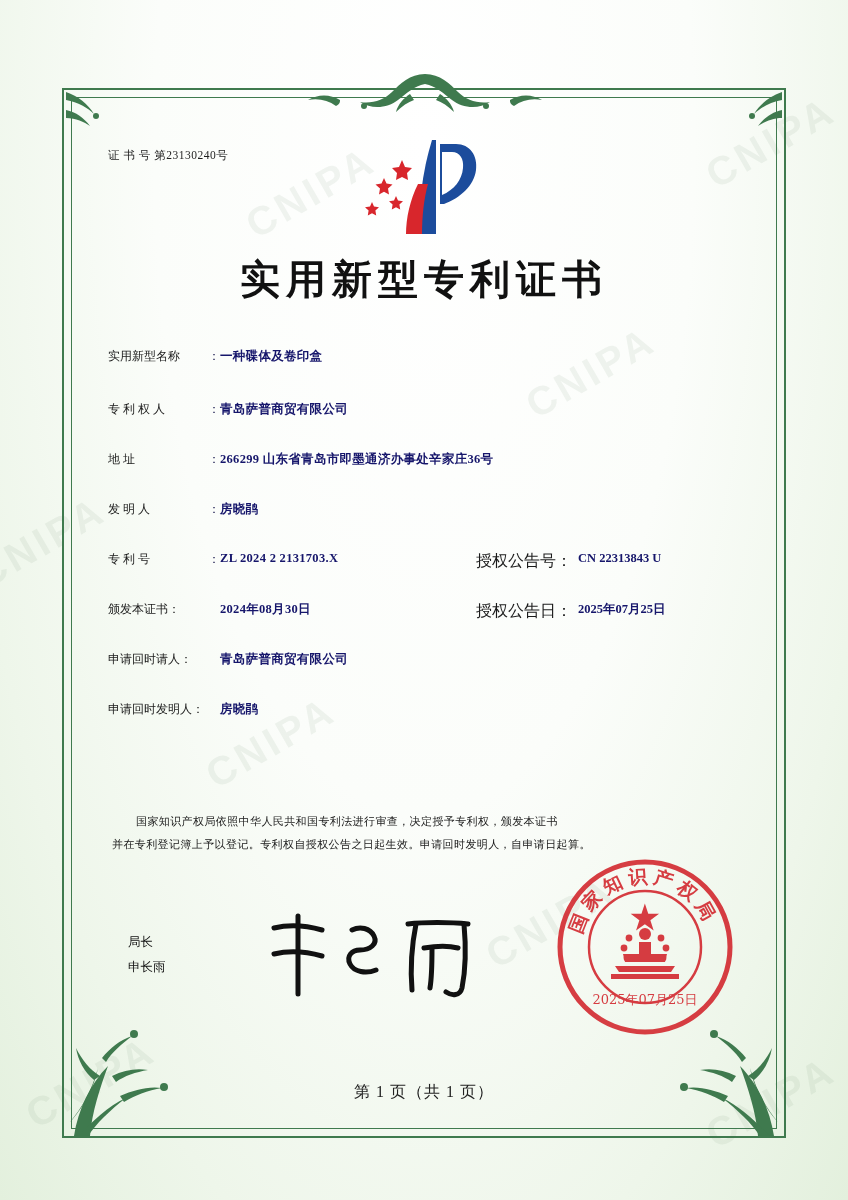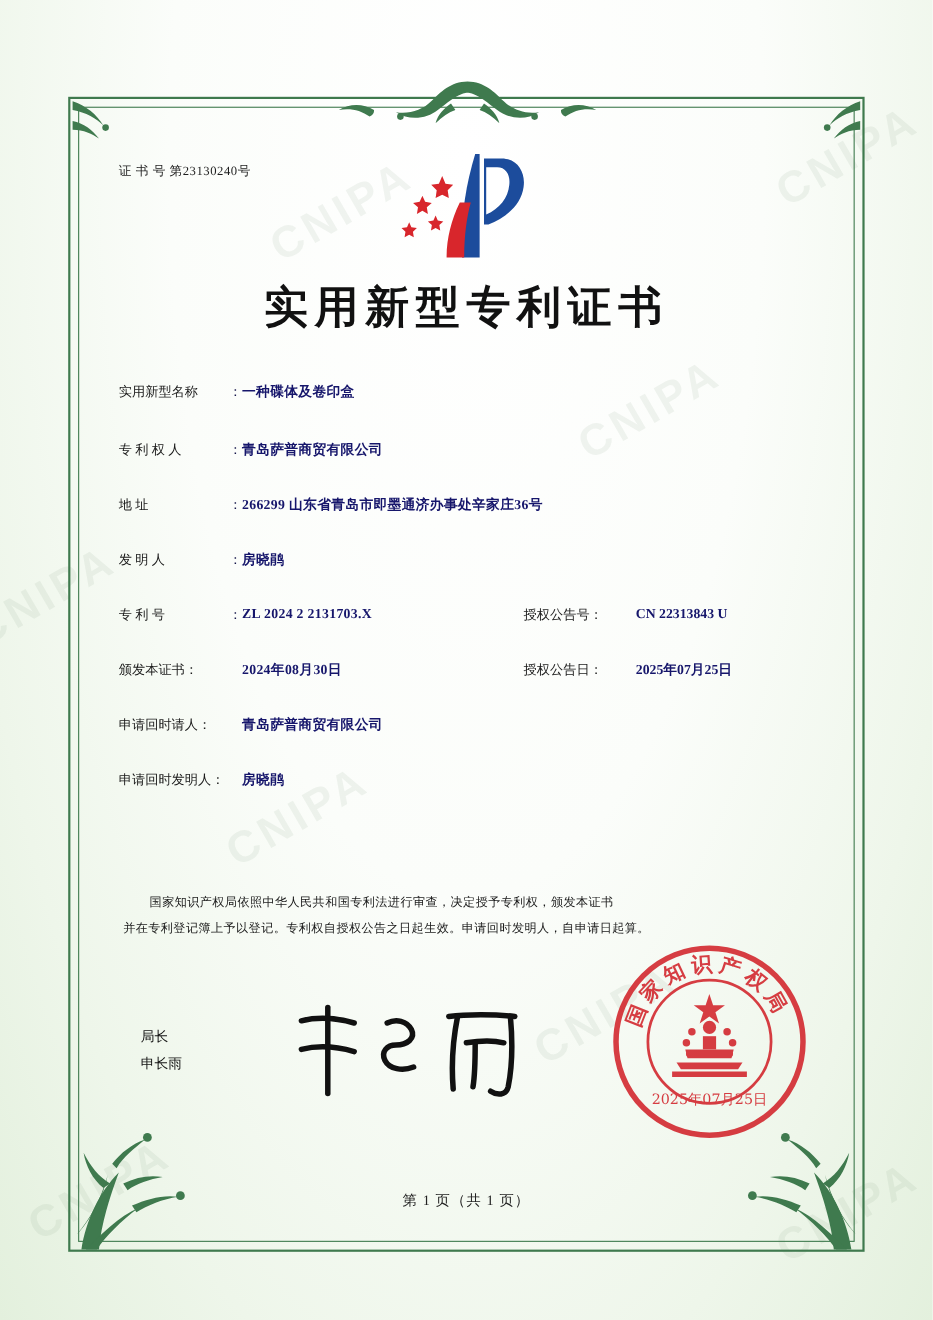--- a/index.html
+++ b/index.html
@@ -85,21 +85,21 @@
   .val{
     position:absolute;left:112px;top:0;
     font-size:12.5px;
     color:#16166b;
     font-weight:bold;
     letter-spacing:.3px;
     white-space:nowrap;
   }
   .lbl2{
     position:absolute;left:368px;top:0;
-    font-size:12px;color:#1a1a1a;white-space:nowrap;
+    font-size:16px;color:#1a1a1a;white-space:nowrap;
   }
   .val2{
     position:absolute;left:470px;top:0;
     font-size:12.5px;color:#16166b;font-weight:bold;white-space:nowrap;
   }
   .paragraph{
     position:absolute;left:22px;right:10px;top:700px;
     font-size:11px;line-height:2.05;
     color:#1a1a1a;
     text-align:justify;
@@ -114,21 +114,21 @@
   .signature{
     position:absolute;left:170px;top:800px;
     width:230px;height:90px;
   }
   .seal{
     position:absolute;right:18px;top:742px;
     width:190px;height:190px;
   }
   .footer{
     position:absolute;left:0;right:0;top:972px;
-    text-align:center;font-size:13px;color:#222;
+    text-align:center;font-size:16px;color:#222;
     letter-spacing:1px;
   }
 </style>
 </head>
 <body>
 
 <div class="page">
 
   <div class="wm" style="left:240px;top:170px;">CNIPA</div>
   <div class="wm" style="left:520px;top:350px;">CNIPA</div>

